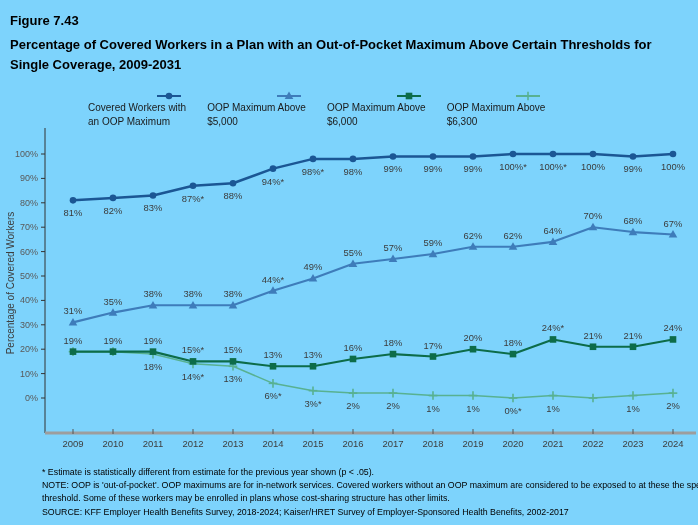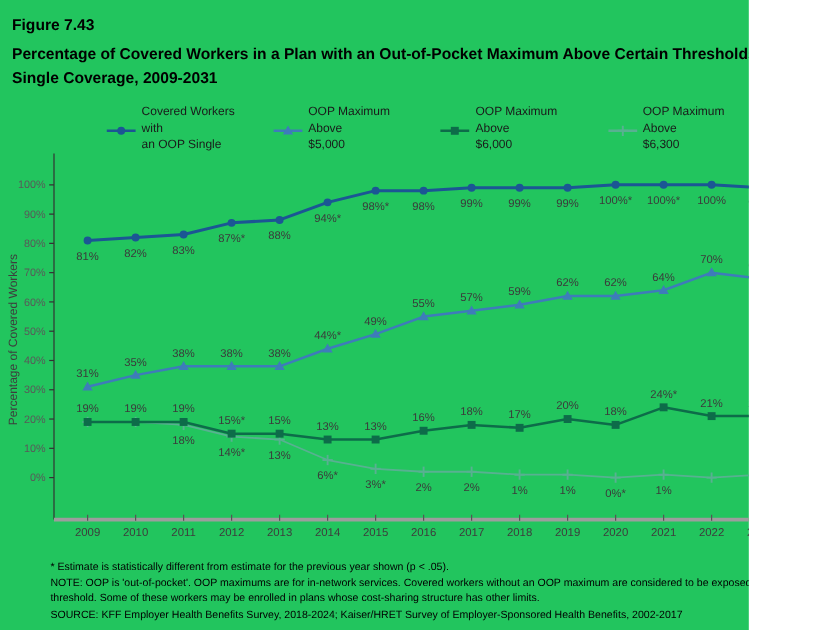--- a/index.html
+++ b/index.html
@@ -1,22 +1,22 @@
 <!DOCTYPE html>
 <html><head>
 <meta charset="utf-8">
 <style>
   html,body{margin:0;padding:0;background:#fff;}
-  .figure{position:relative;width:624px;height:525px;background:#22c55e;overflow:hidden;
+  .figure{position:relative;width:698px;height:525px;background:#7dd3fc;overflow:hidden;
           font-family:"Liberation Sans",sans-serif;color:#000;}
   .header{position:absolute;top:13px;left:10px;width:670px;}
   .figure-label{font-size:13px;font-weight:bold;margin-bottom:7px;}
   .figure-title{font-size:13px;font-weight:bold;line-height:1.55;max-width:655px;}
   .legend{position:absolute;top:87px;left:88px;display:flex;flex-direction:row;gap:21px;}
-  .legend-item{display:flex;flex-direction:row;align-items:center;}
+  .legend-item{display:flex;flex-direction:column;align-items:flex-end;}
   .legend-marker{margin-top:3px;margin-right:4px;flex:0 0 auto;}
   .legend-text{font-size:10px;line-height:1.35;color:#1a1a1a;}
   svg.chart{position:absolute;top:125px;left:0;}
   svg text{font-family:"Liberation Sans",sans-serif;}
   .ytick{font-size:9px;fill:#595959;}
   .xtick{font-size:9.5px;fill:#3d3d3d;}
   .dlab{font-size:9.4px;fill:#3b3b3b;}
   .ylab{font-size:10px;fill:#3d3d3d;}
   .footnotes{position:absolute;top:466px;left:8px;width:686px;font-size:8.8px;line-height:1.5;color:#000;margin-left:34px;}
 </style>
@@ -31,21 +31,21 @@
   </div>
 
   <div class="legend" id="legend">
       <div class="legend-item">
         <svg width="26" height="11" class="legend-marker">
           <line x1="1" y1="6" x2="25" y2="6" stroke="#1b5694" stroke-width="2"></line>
           <circle cx="13" cy="6" r="3.3" fill="#1b5694"></circle>
         </svg>
         <div class="legend-text">
           <div>Covered Workers with</div>
-          <div>an OOP Single</div>
+          <div>an OOP Maximum</div>
         </div>
       </div>
       <div class="legend-item">
         <svg width="26" height="11" class="legend-marker">
           <line x1="1" y1="6" x2="25" y2="6" stroke="#3e7cba" stroke-width="2"></line>
           <path d="M13 1.5999999999999996 L8.7 9.1 L17.3 9.1 Z" fill="#3e7cba"></path>
         </svg>
         <div class="legend-text">
           <div>OOP Maximum Above</div>
           <div>$5,000</div>

